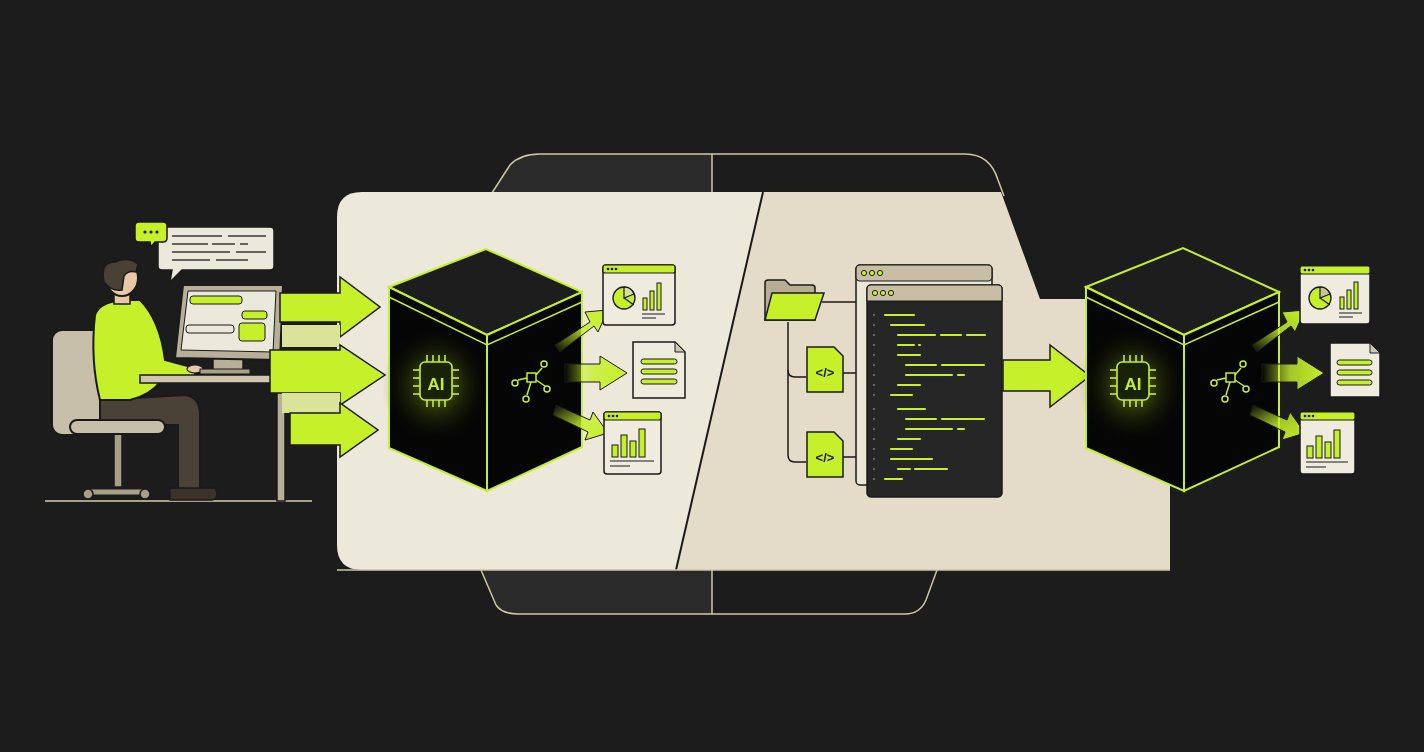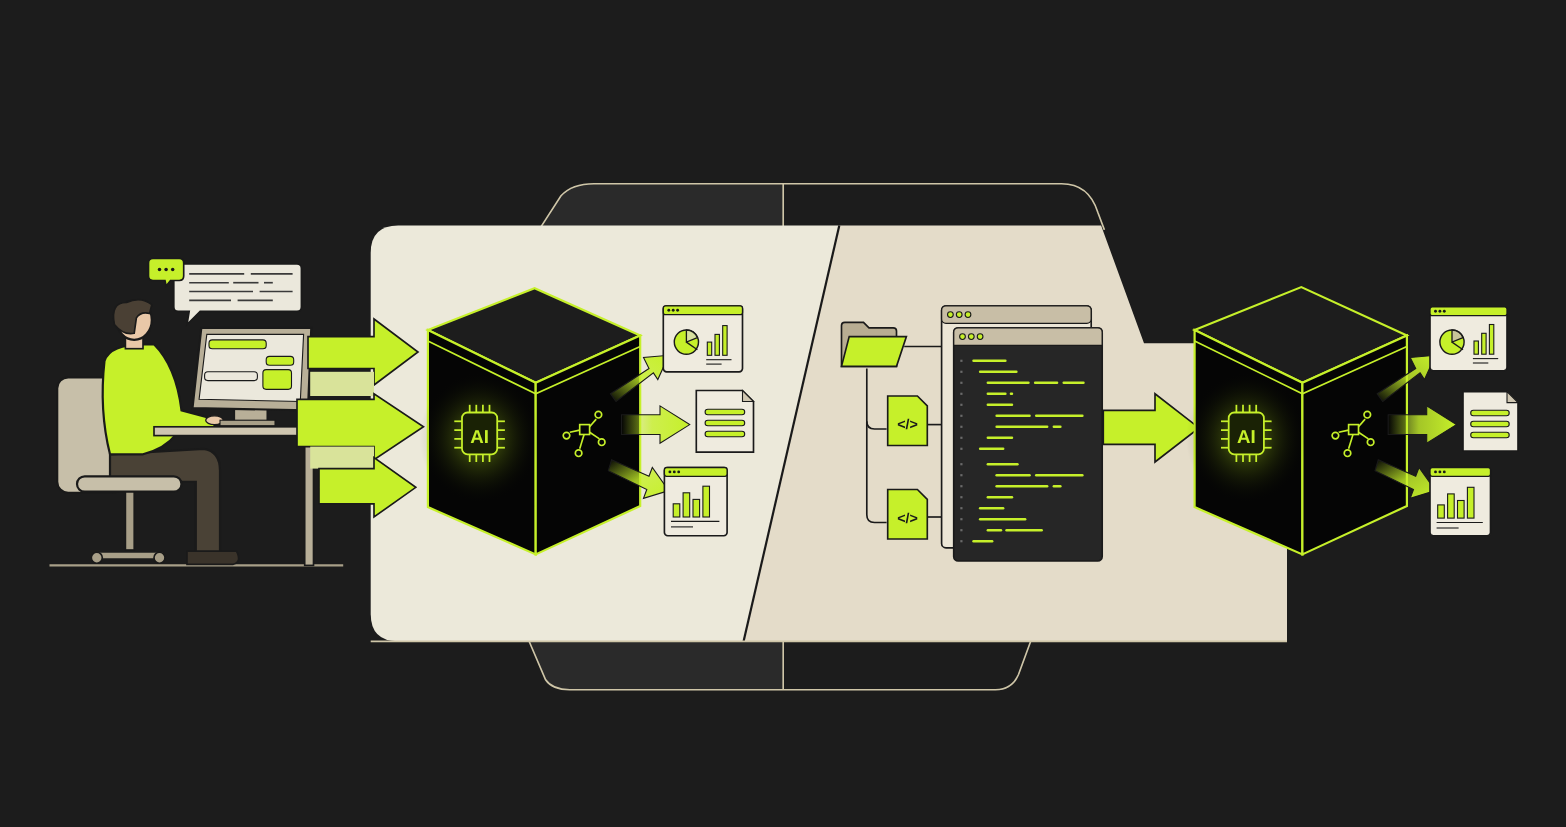--- a/index.html
+++ b/index.html
@@ -1,17 +1,17 @@
 <!DOCTYPE html>
 <html><head>
 <meta charset="utf-8">
 <style>
   html, body { margin:0; padding:0; background:#1c1c1c; }
   body { width:1424px; height:752px; overflow:hidden; position:relative; font-family:"Liberation Sans", sans-serif; }
-  #stage { position:absolute; left:0; top:13px; width:1424px; height:676px; }
+  #stage { position:absolute; left:0; top:0; width:1424px; height:676px; }
   svg text { font-family:"Liberation Sans", sans-serif; }
 </style>
 </head>
 <body>
 
 <div id="stage">
 <svg width="1424" height="752" viewBox="0 0 1424 752" xmlns="http://www.w3.org/2000/svg">
   <defs>
     <radialGradient id="glow" cx="50%" cy="50%" r="50%">
       <stop offset="0%" stop-color="#c6f02a" stop-opacity="0.55"></stop>

